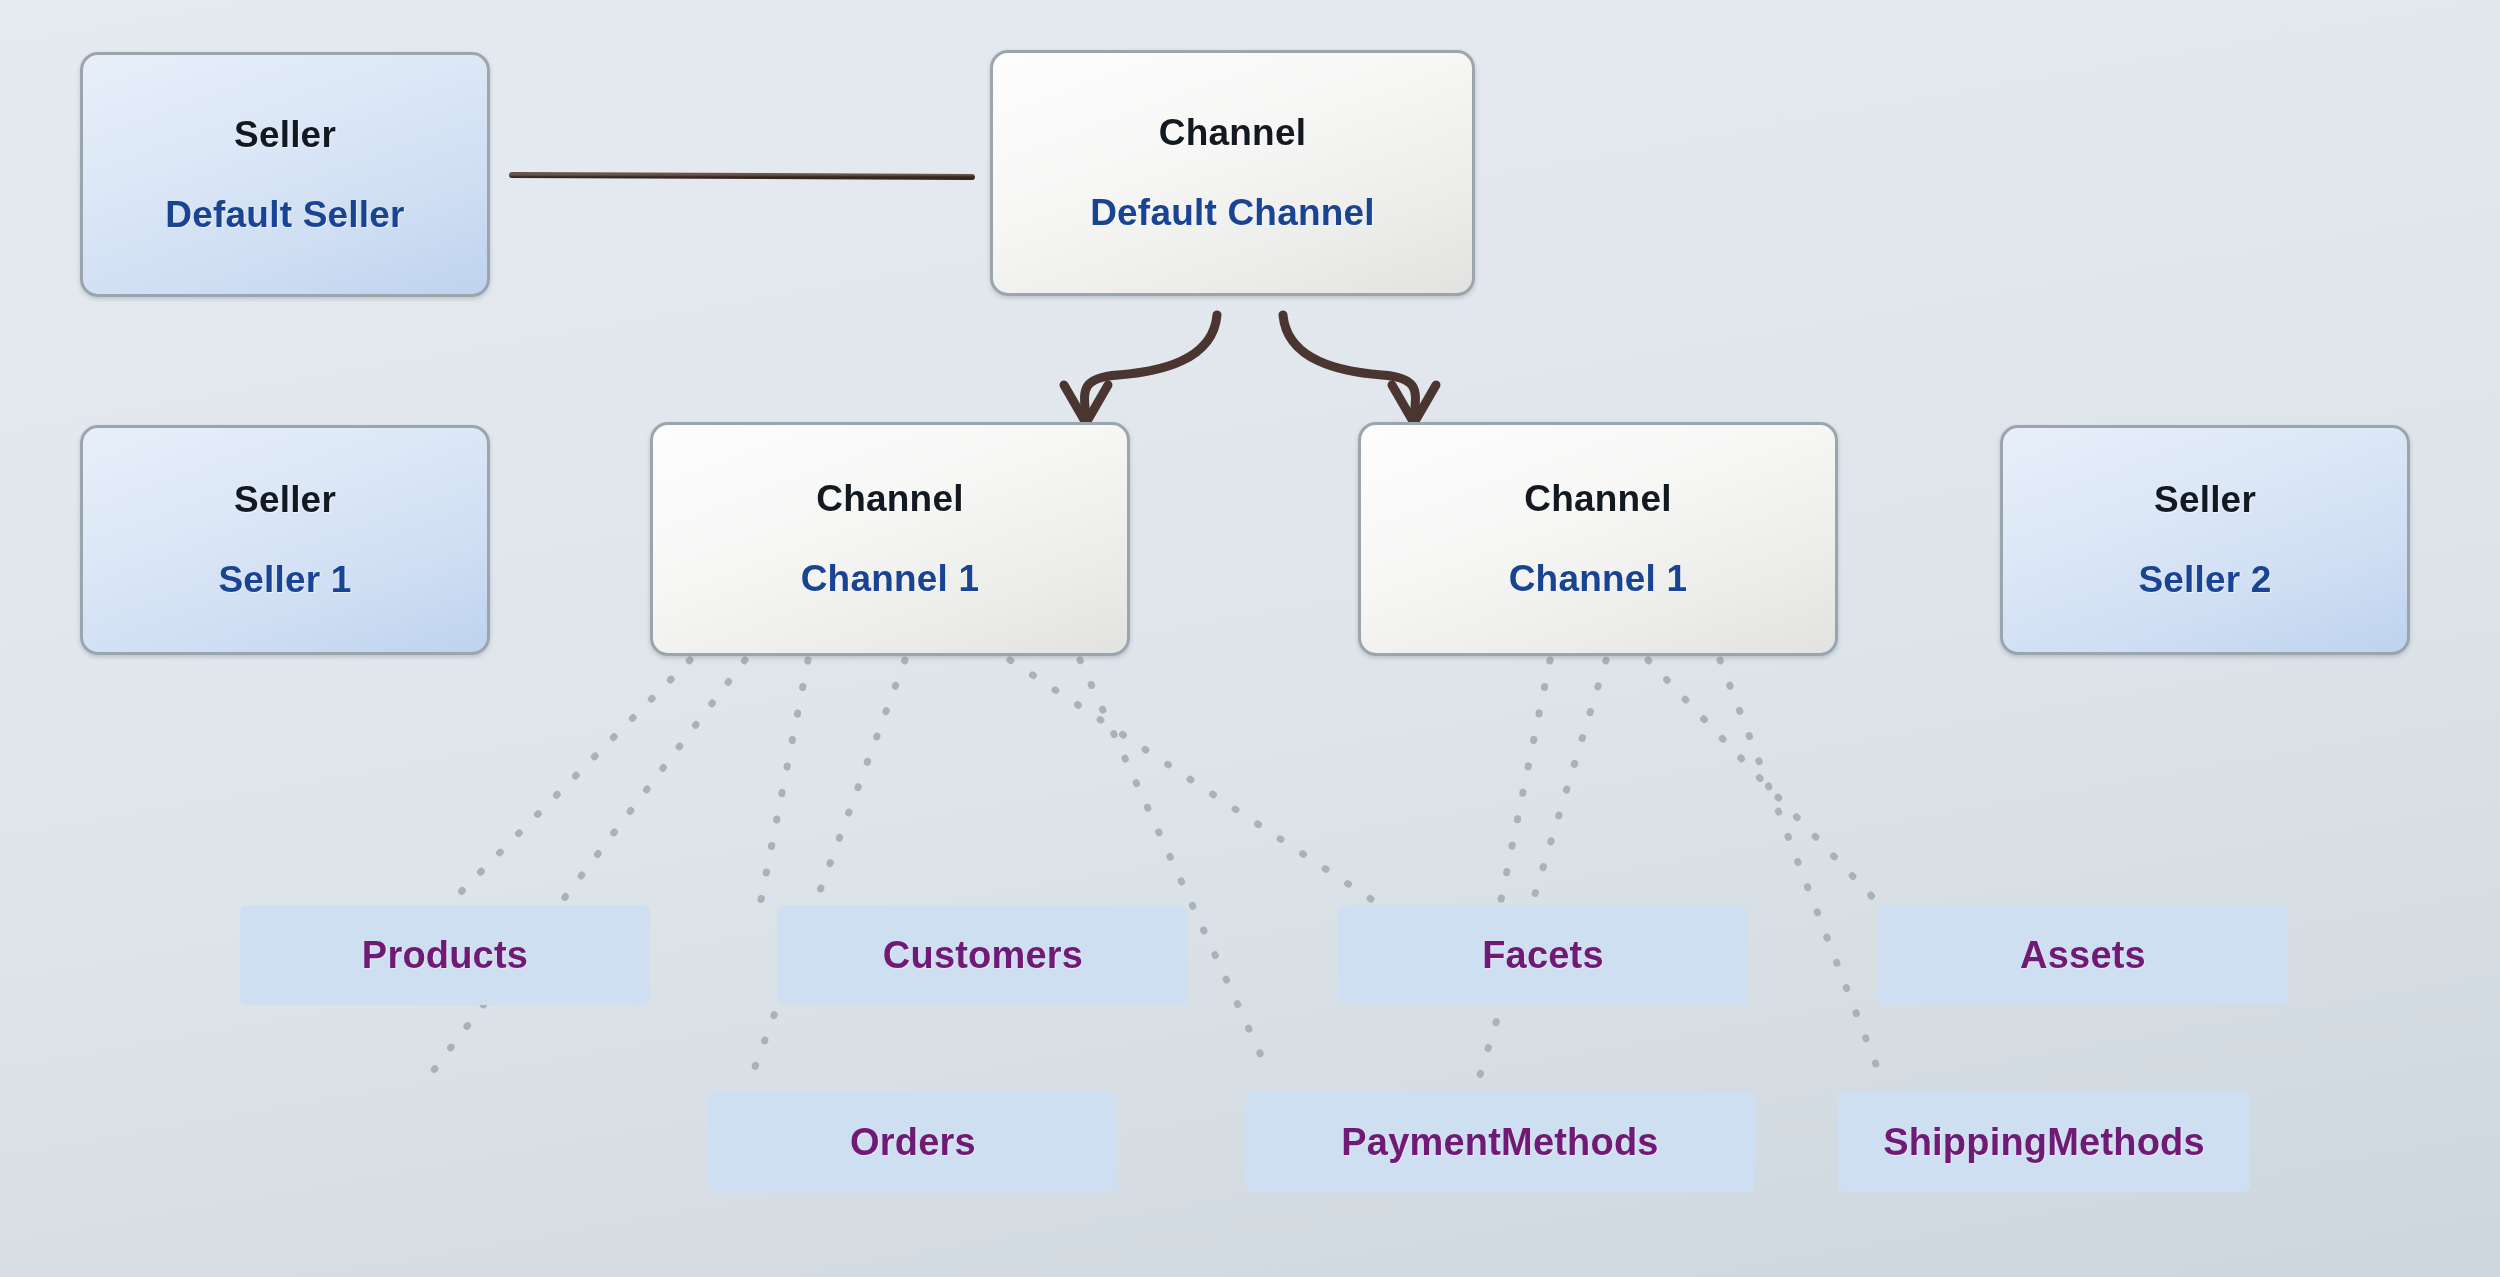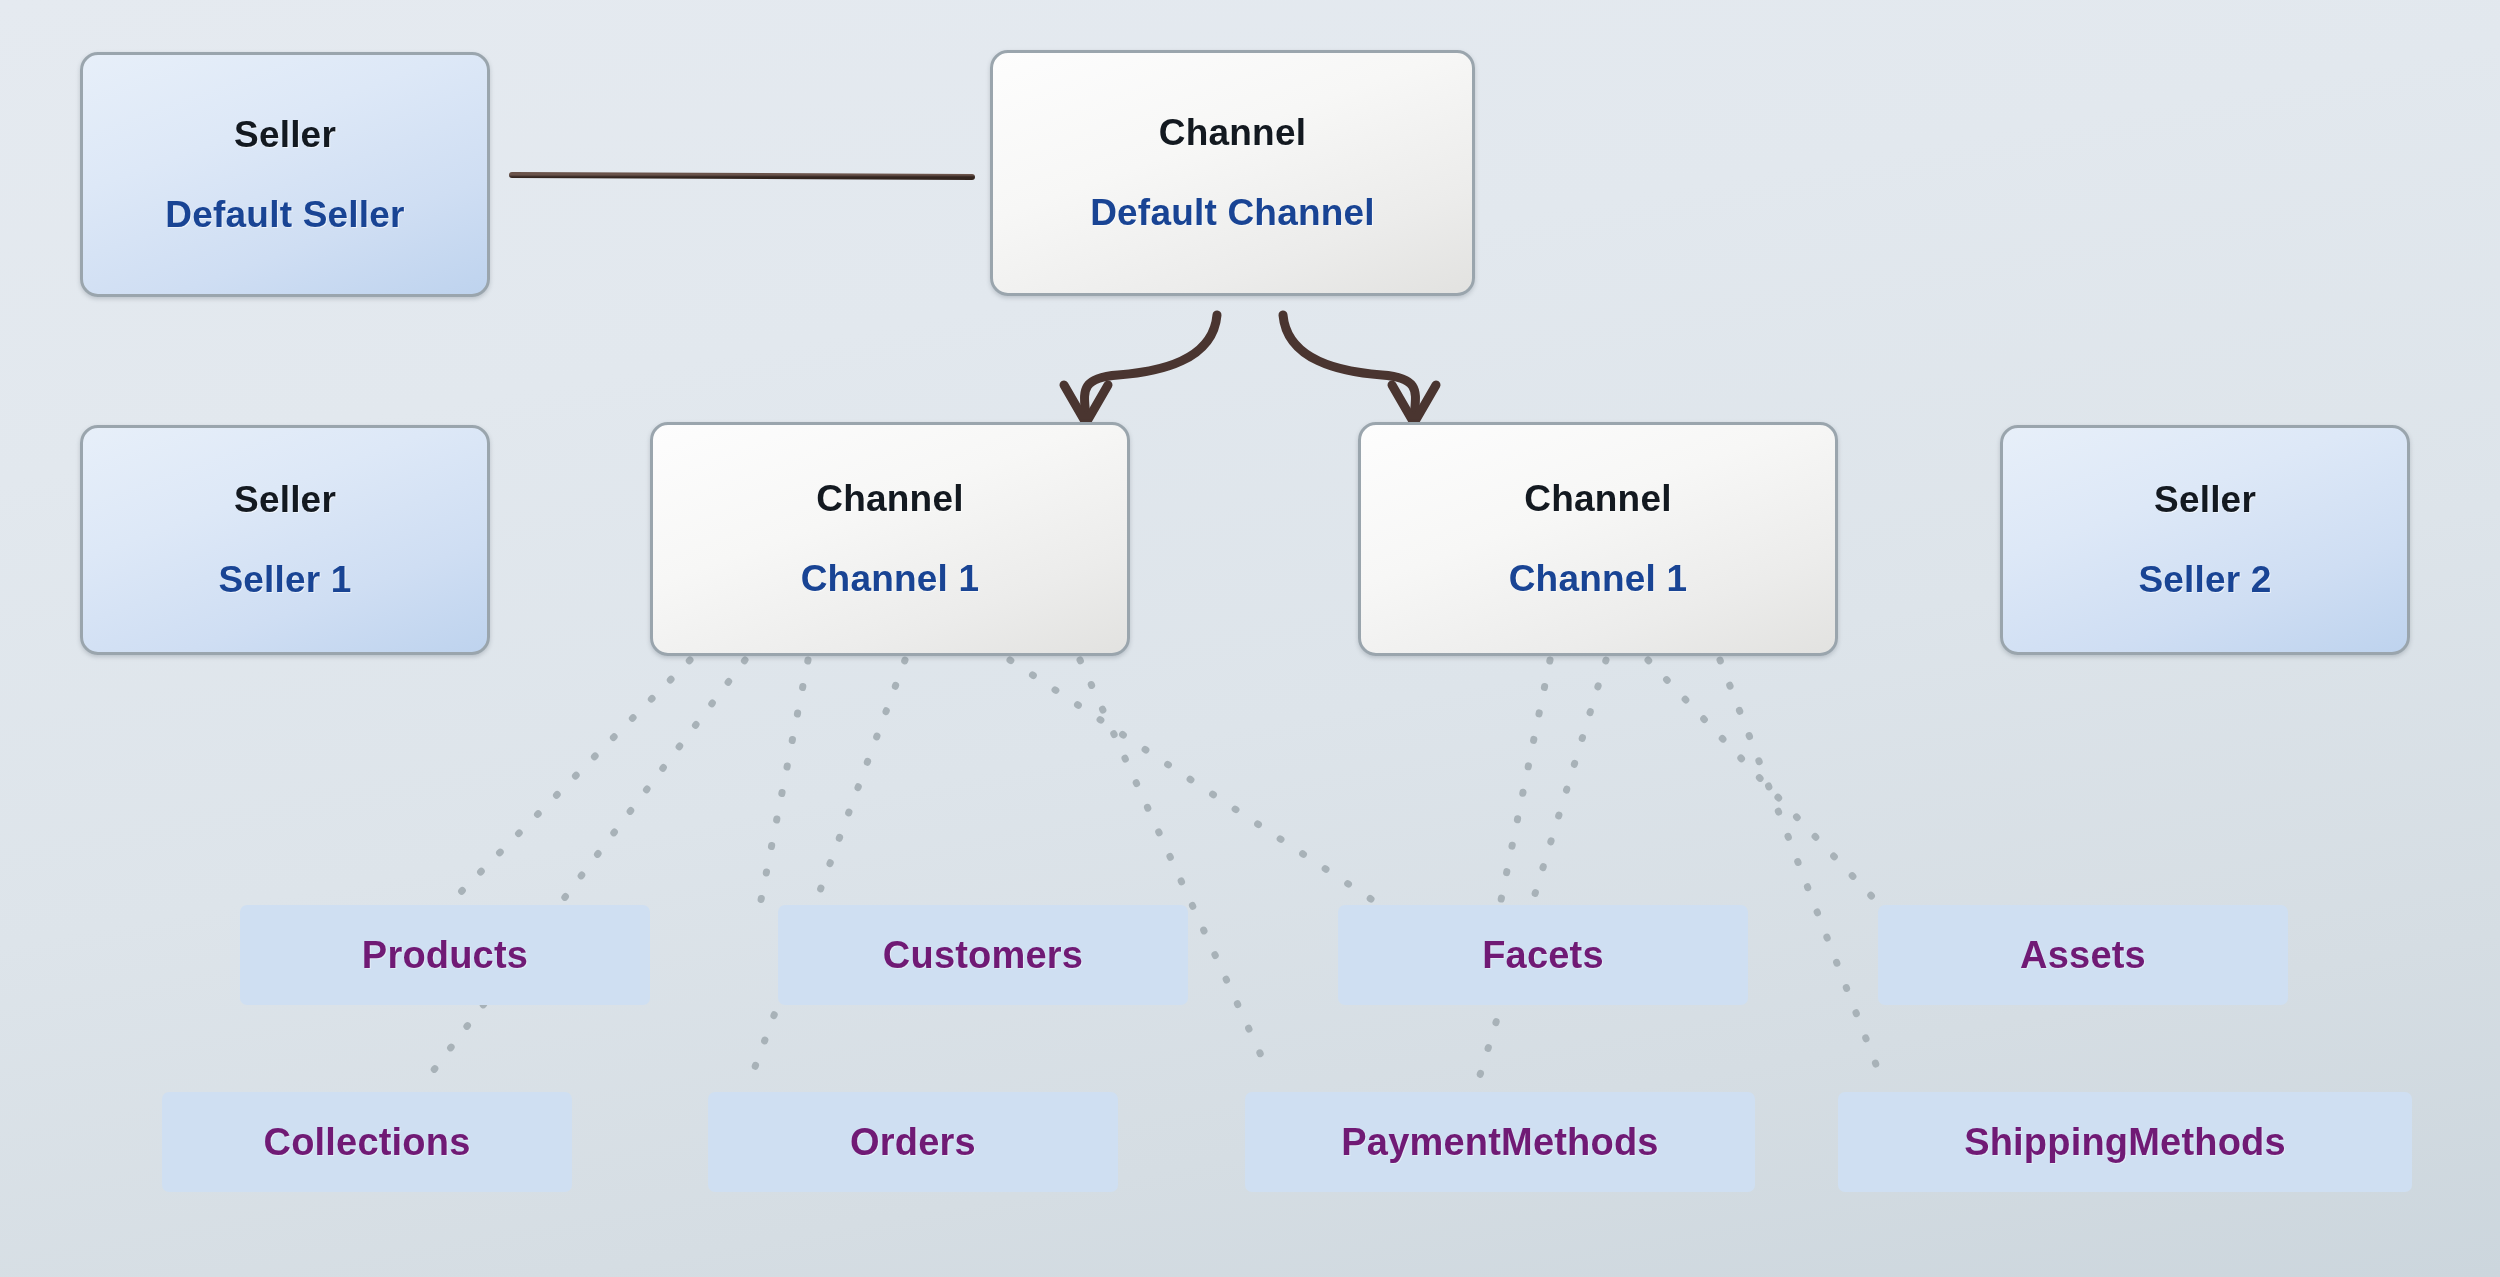--- a/index.html
+++ b/index.html
@@ -162,29 +162,26 @@
   </div>
 
   <div class="chip" style="left:1338px; top:905px; width:410px; height:100px;align-items:center;">
     <span>Facets</span>
   </div>
 
   <div class="chip" style="left:1878px; top:905px; width:410px; height:100px;">
     <span>Assets</span>
   </div>
 
-  <div class="chip" style="left:162px; top:1092px; width:410px; height:100px;">
-    <span>Collections</span>
-  </div>
 
   <div class="chip" style="left:708px; top:1092px; width:410px; height:100px;">
     <span>Orders</span>
   </div>
 
   <div class="chip" style="left:1245px; top:1092px; width:510px; height:100px;">
     <span>PaymentMethods</span>
   </div>
 
-  <div class="chip" style="left:1838px; top:1092px; width:574px; height:100px;">
+  <div class="chip" style="left:1838px; top:1092px; width:412px; height:100px;">
     <span>ShippingMethods</span>
   </div>
 
 </div>
 
 </body></html>

